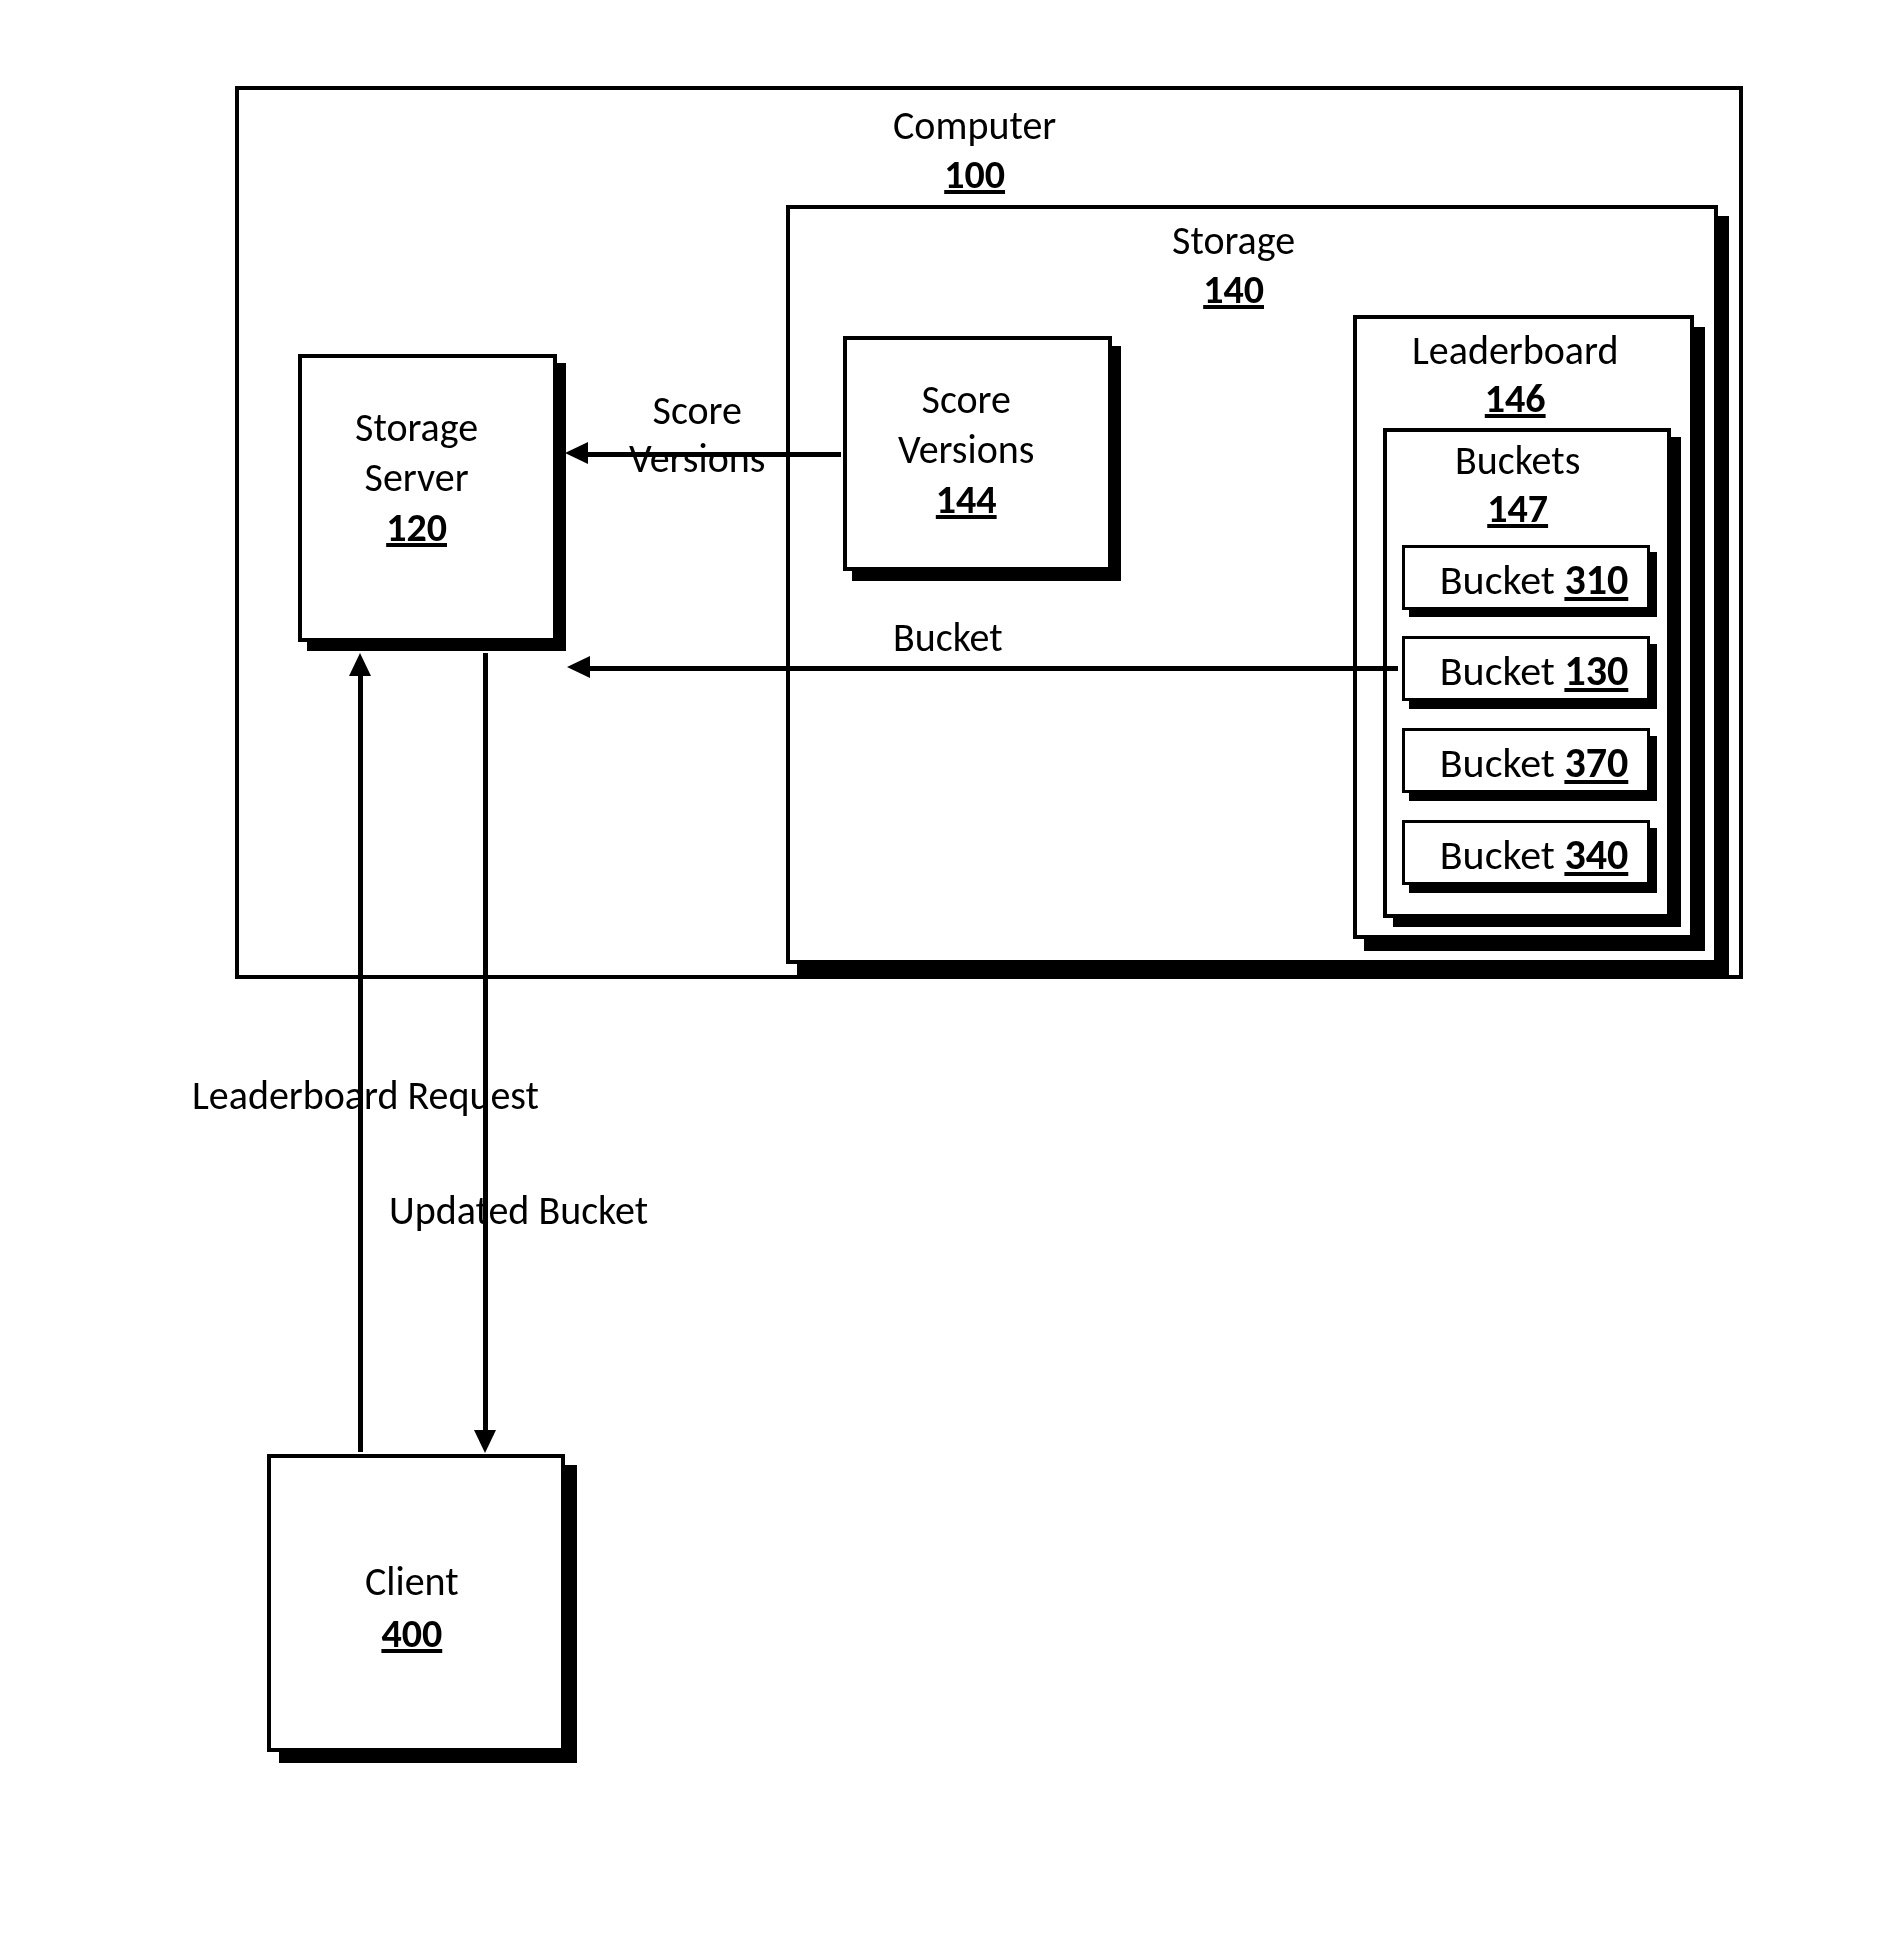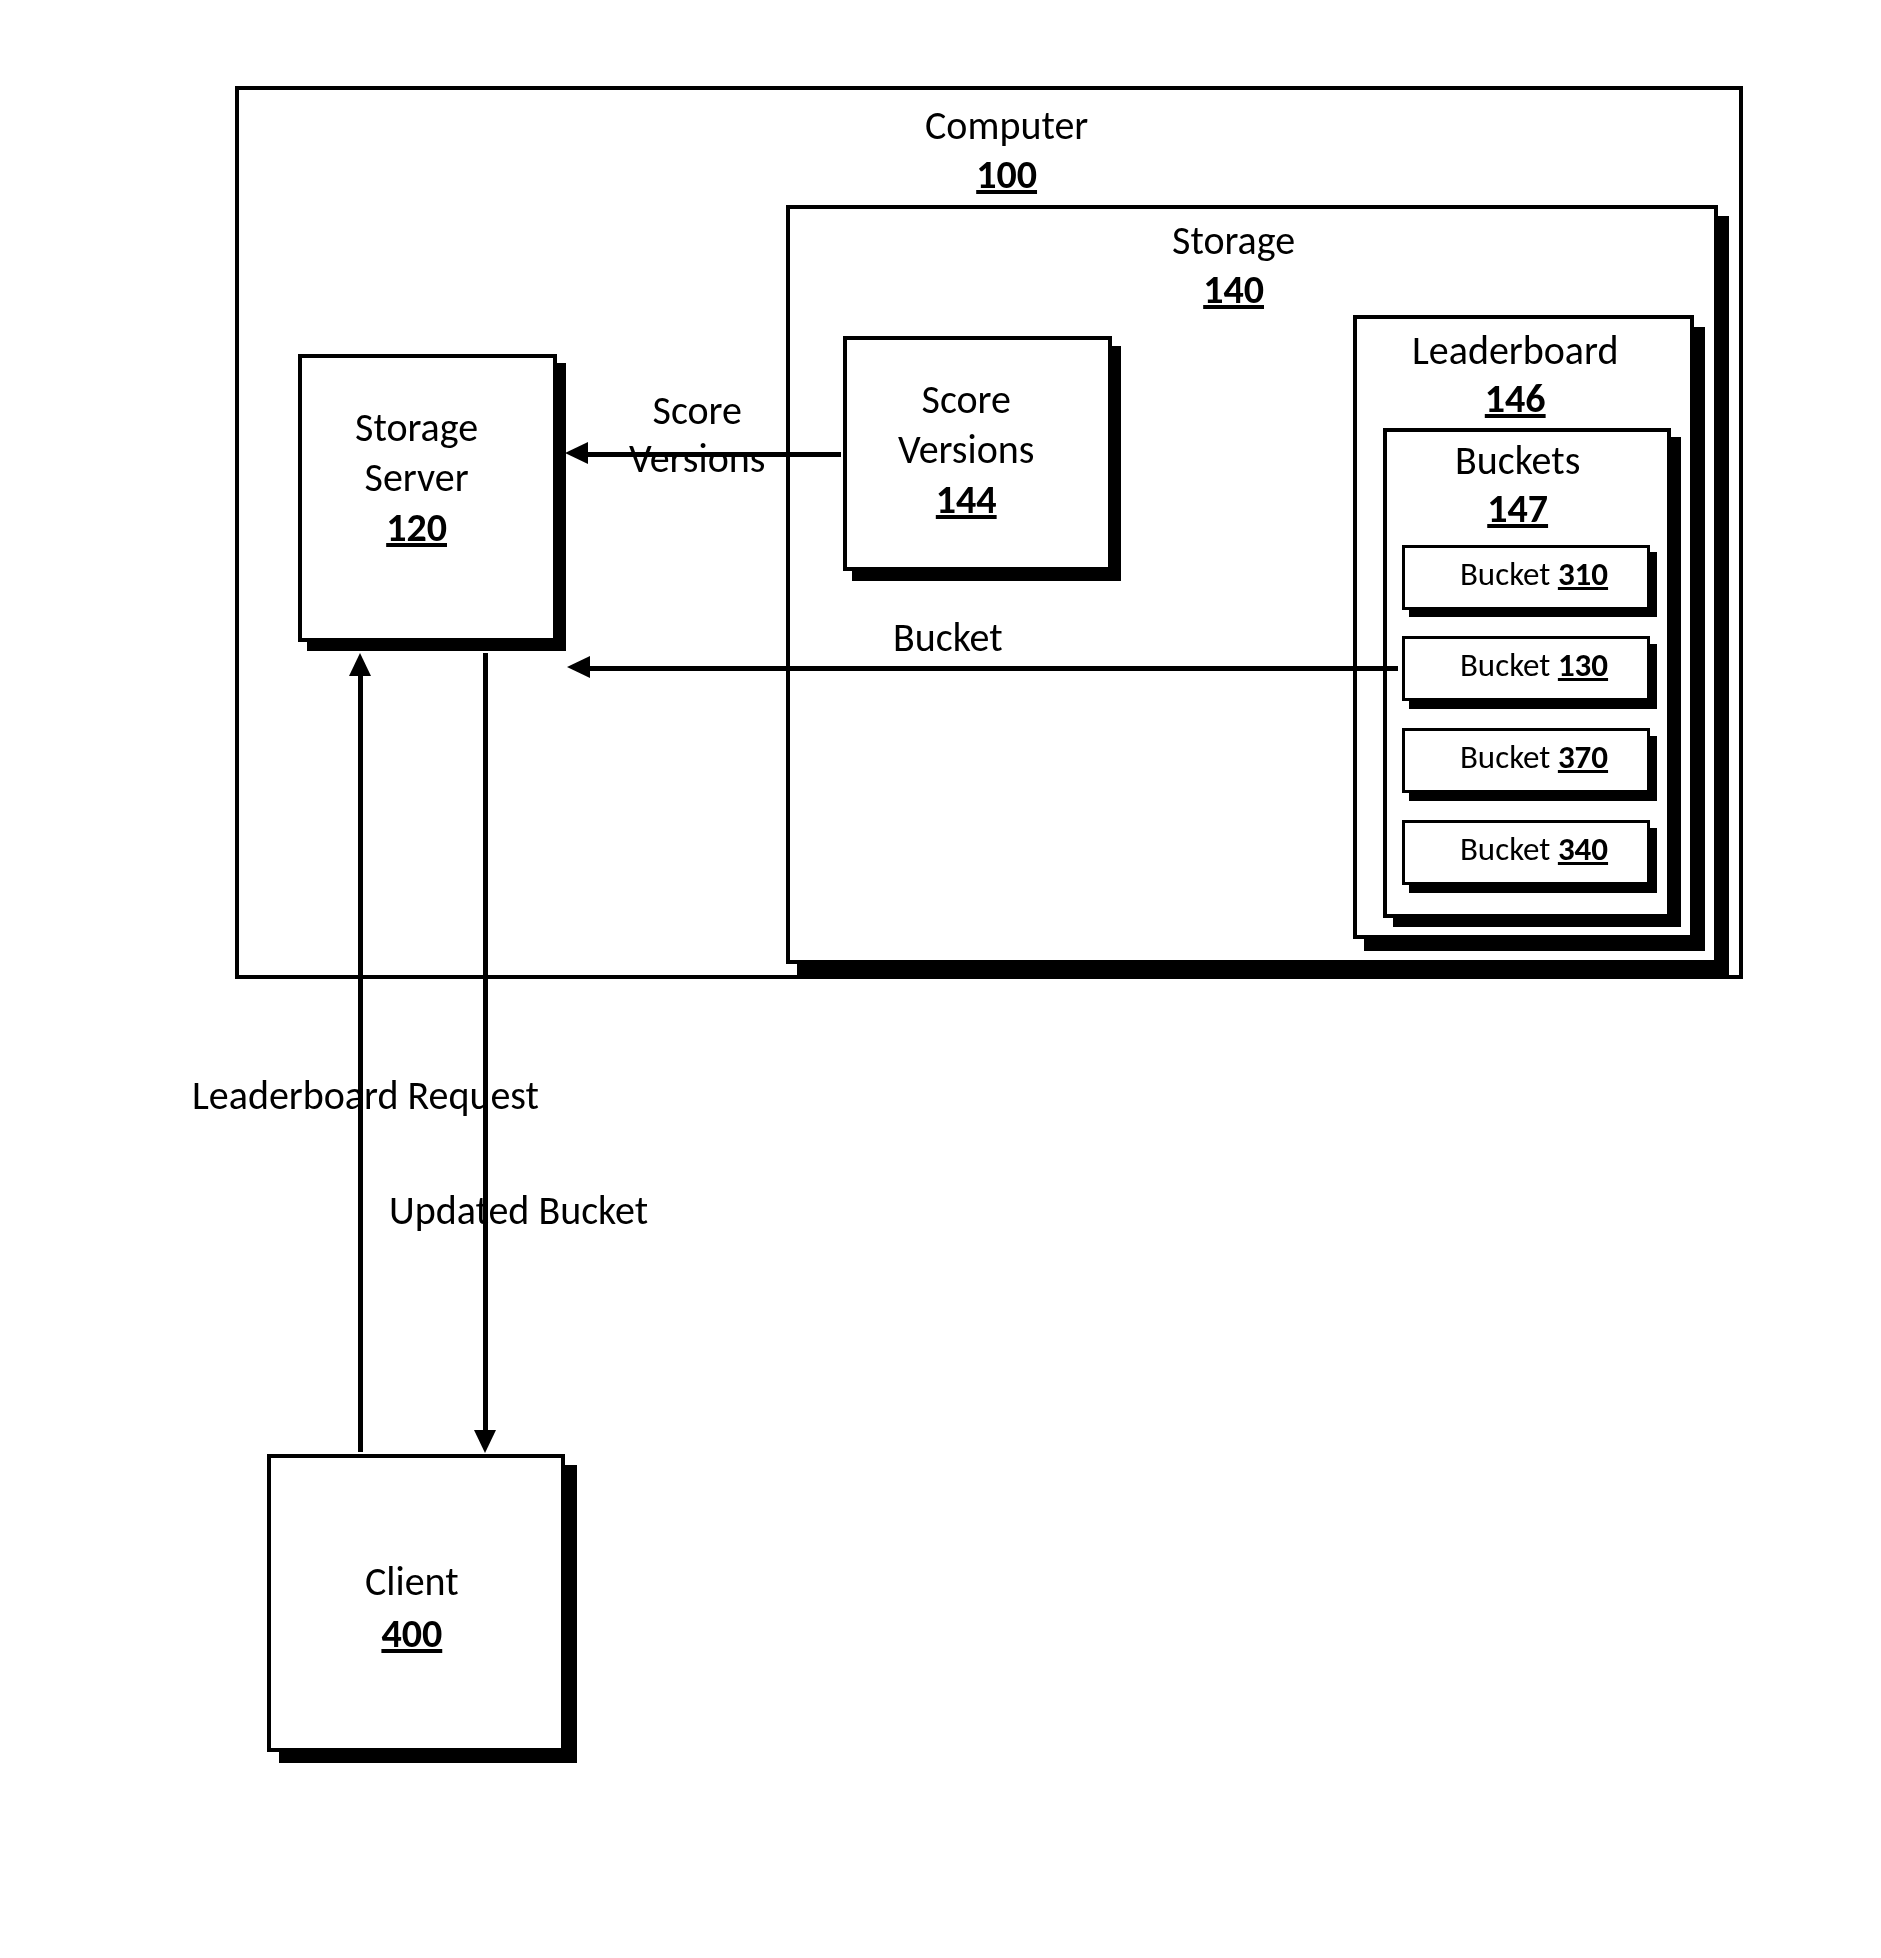--- a/index.html
+++ b/index.html
@@ -73,32 +73,32 @@
     border: 3.8px solid #000;
     box-sizing: border-box;
     background: #fff;
     text-align: center;
   }
   .bucket-shadow {
     position: absolute;
     background: #000;
   }
   .bucket-text {
-    font-size: 33px;
+    font-size: 42px;
     padding-top: 5.8px;
     padding-left: 16px;
   }
 </style>
 </head>
 <body>
 
 <div class="canvas">
 
   <div class="box" style="left:235px; top:86px; width:1508px; height:893px;"></div>
-  <div class="label center title" style="left:893px; top:101px;margin-left:32px;">
+  <div class="label center title" style="left:893px; top:101px;">
     <span>Computer</span><br>
     <span class="num">100</span>
   </div>
 
   <div class="shadow-box" style="left:797px; top:216px; width:932px; height:759px;"></div>
   <div class="box" style="left:786px; top:205px; width:932px; height:759px; background:#fff;"></div>
   <div class="label center title" style="left:1172px; top:216px;">
     <span>Storage</span><br>
     <span class="num">140</span>
   </div>

